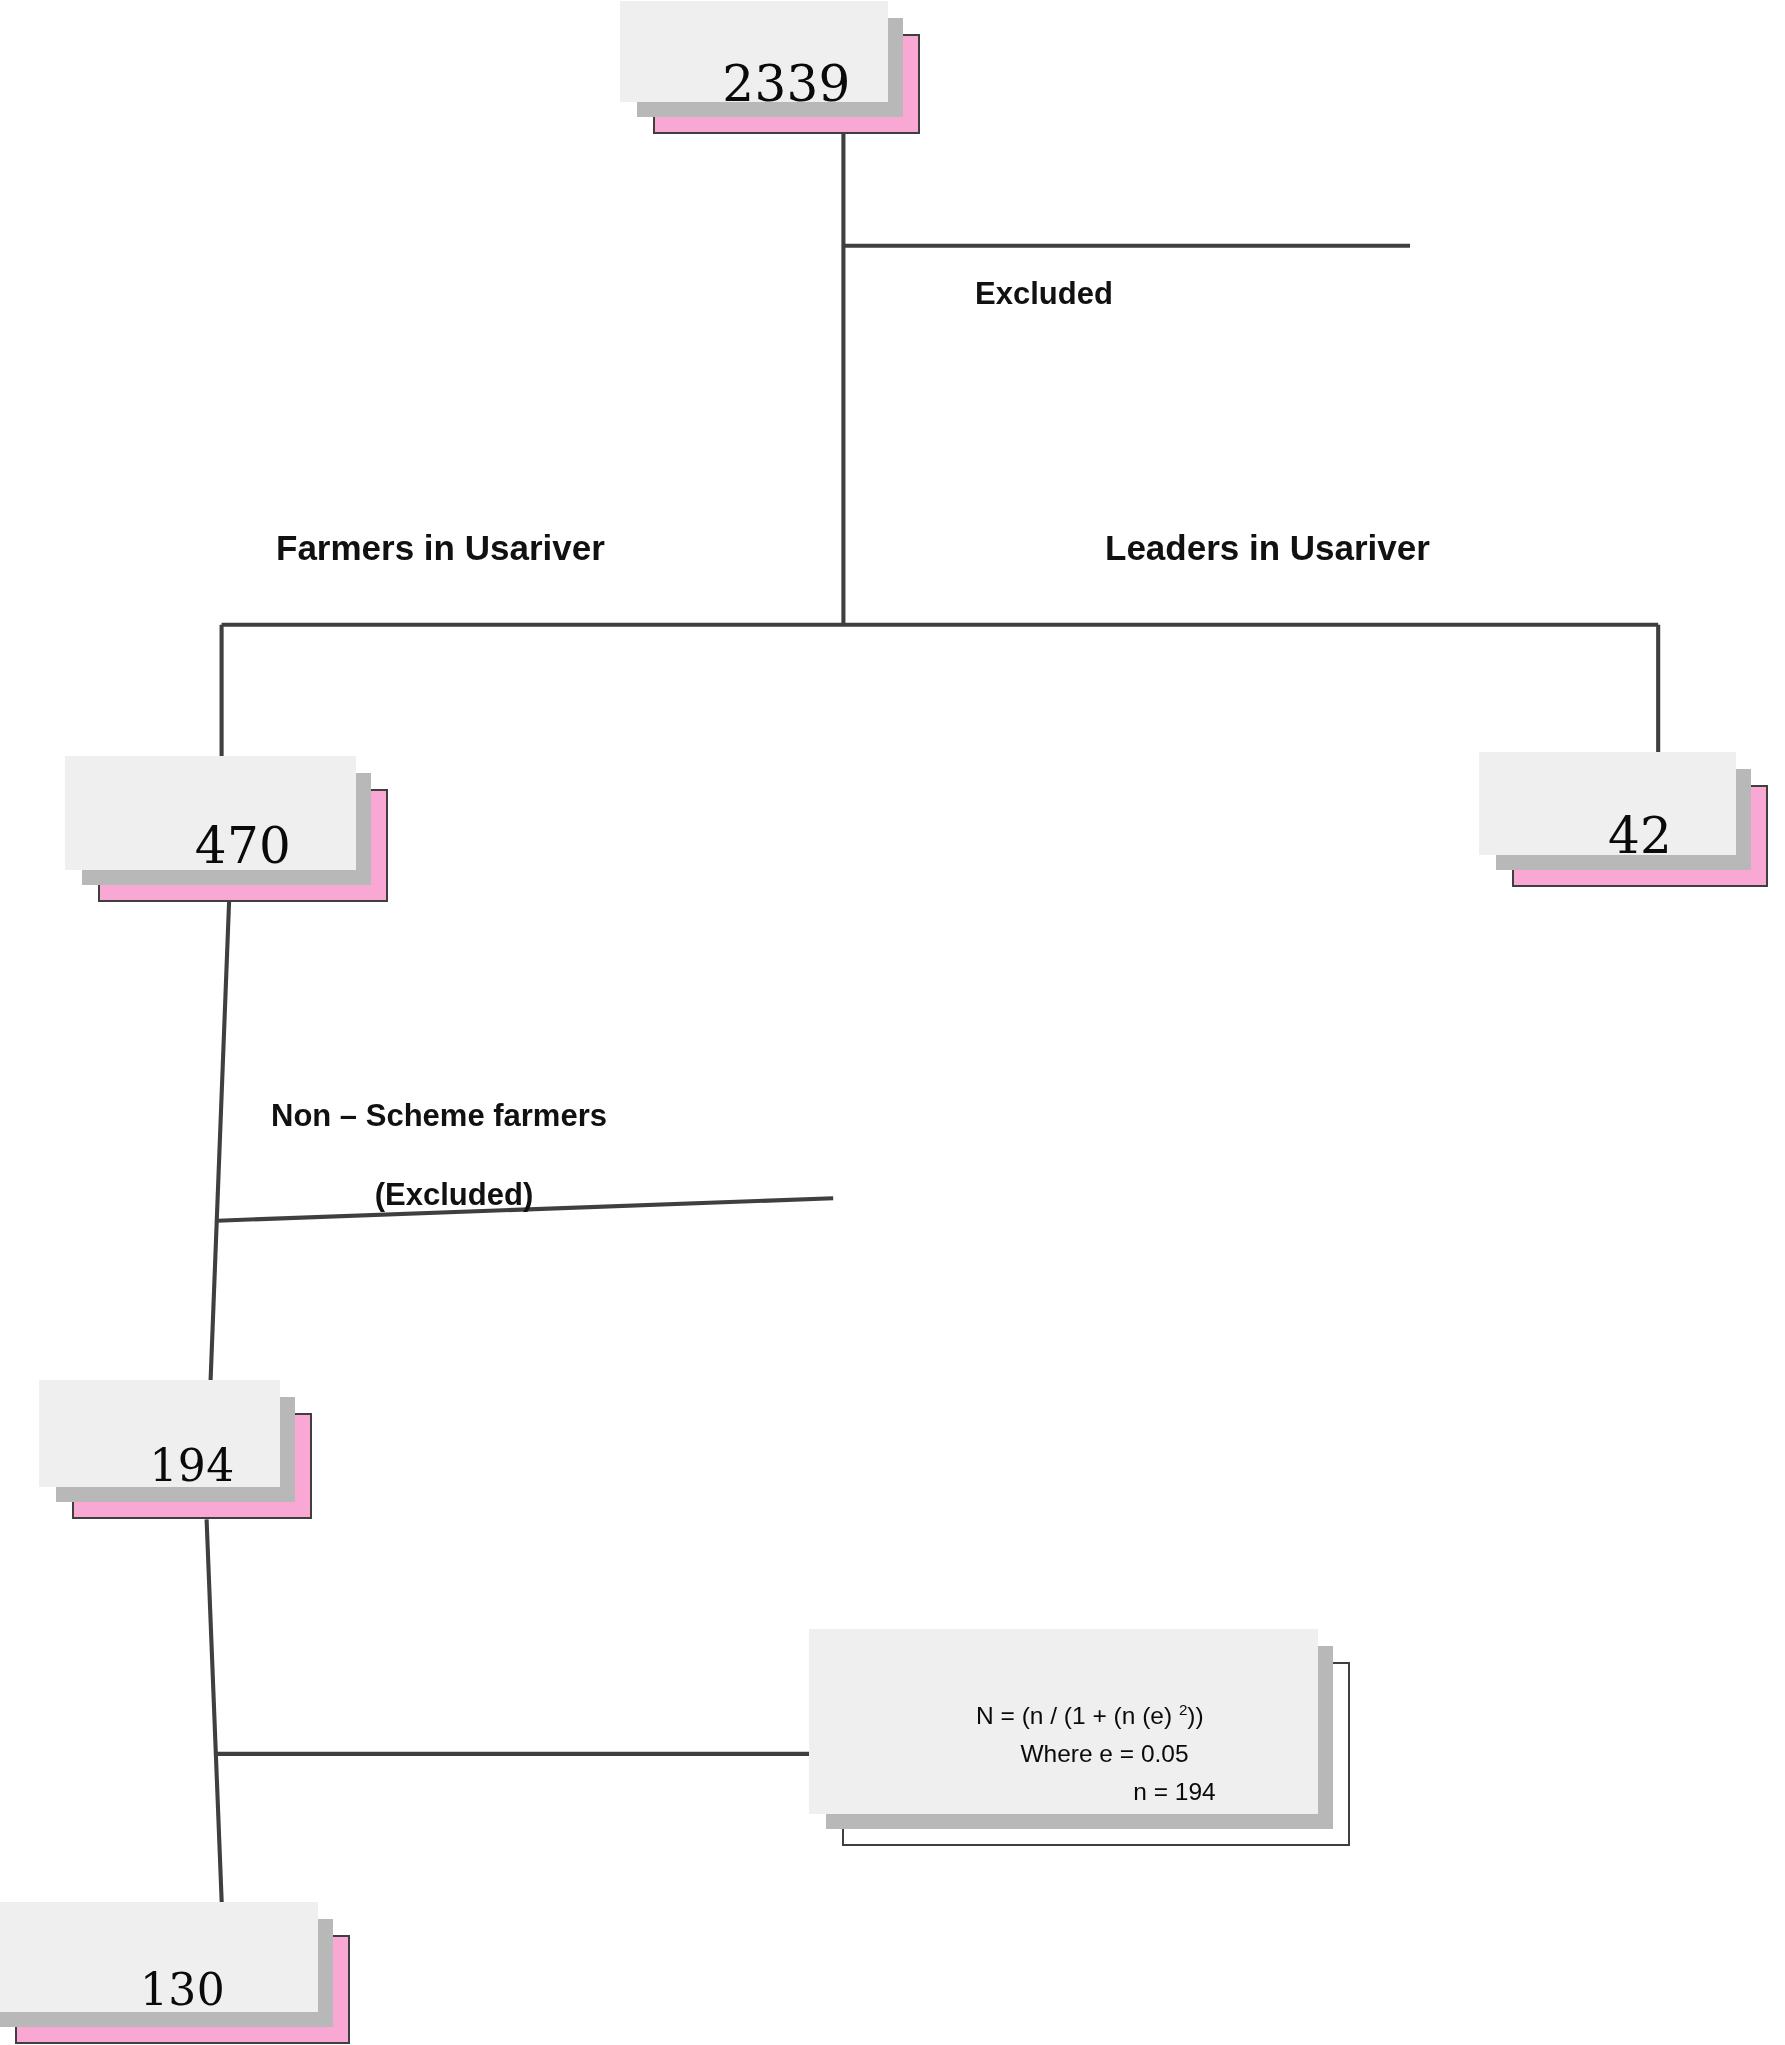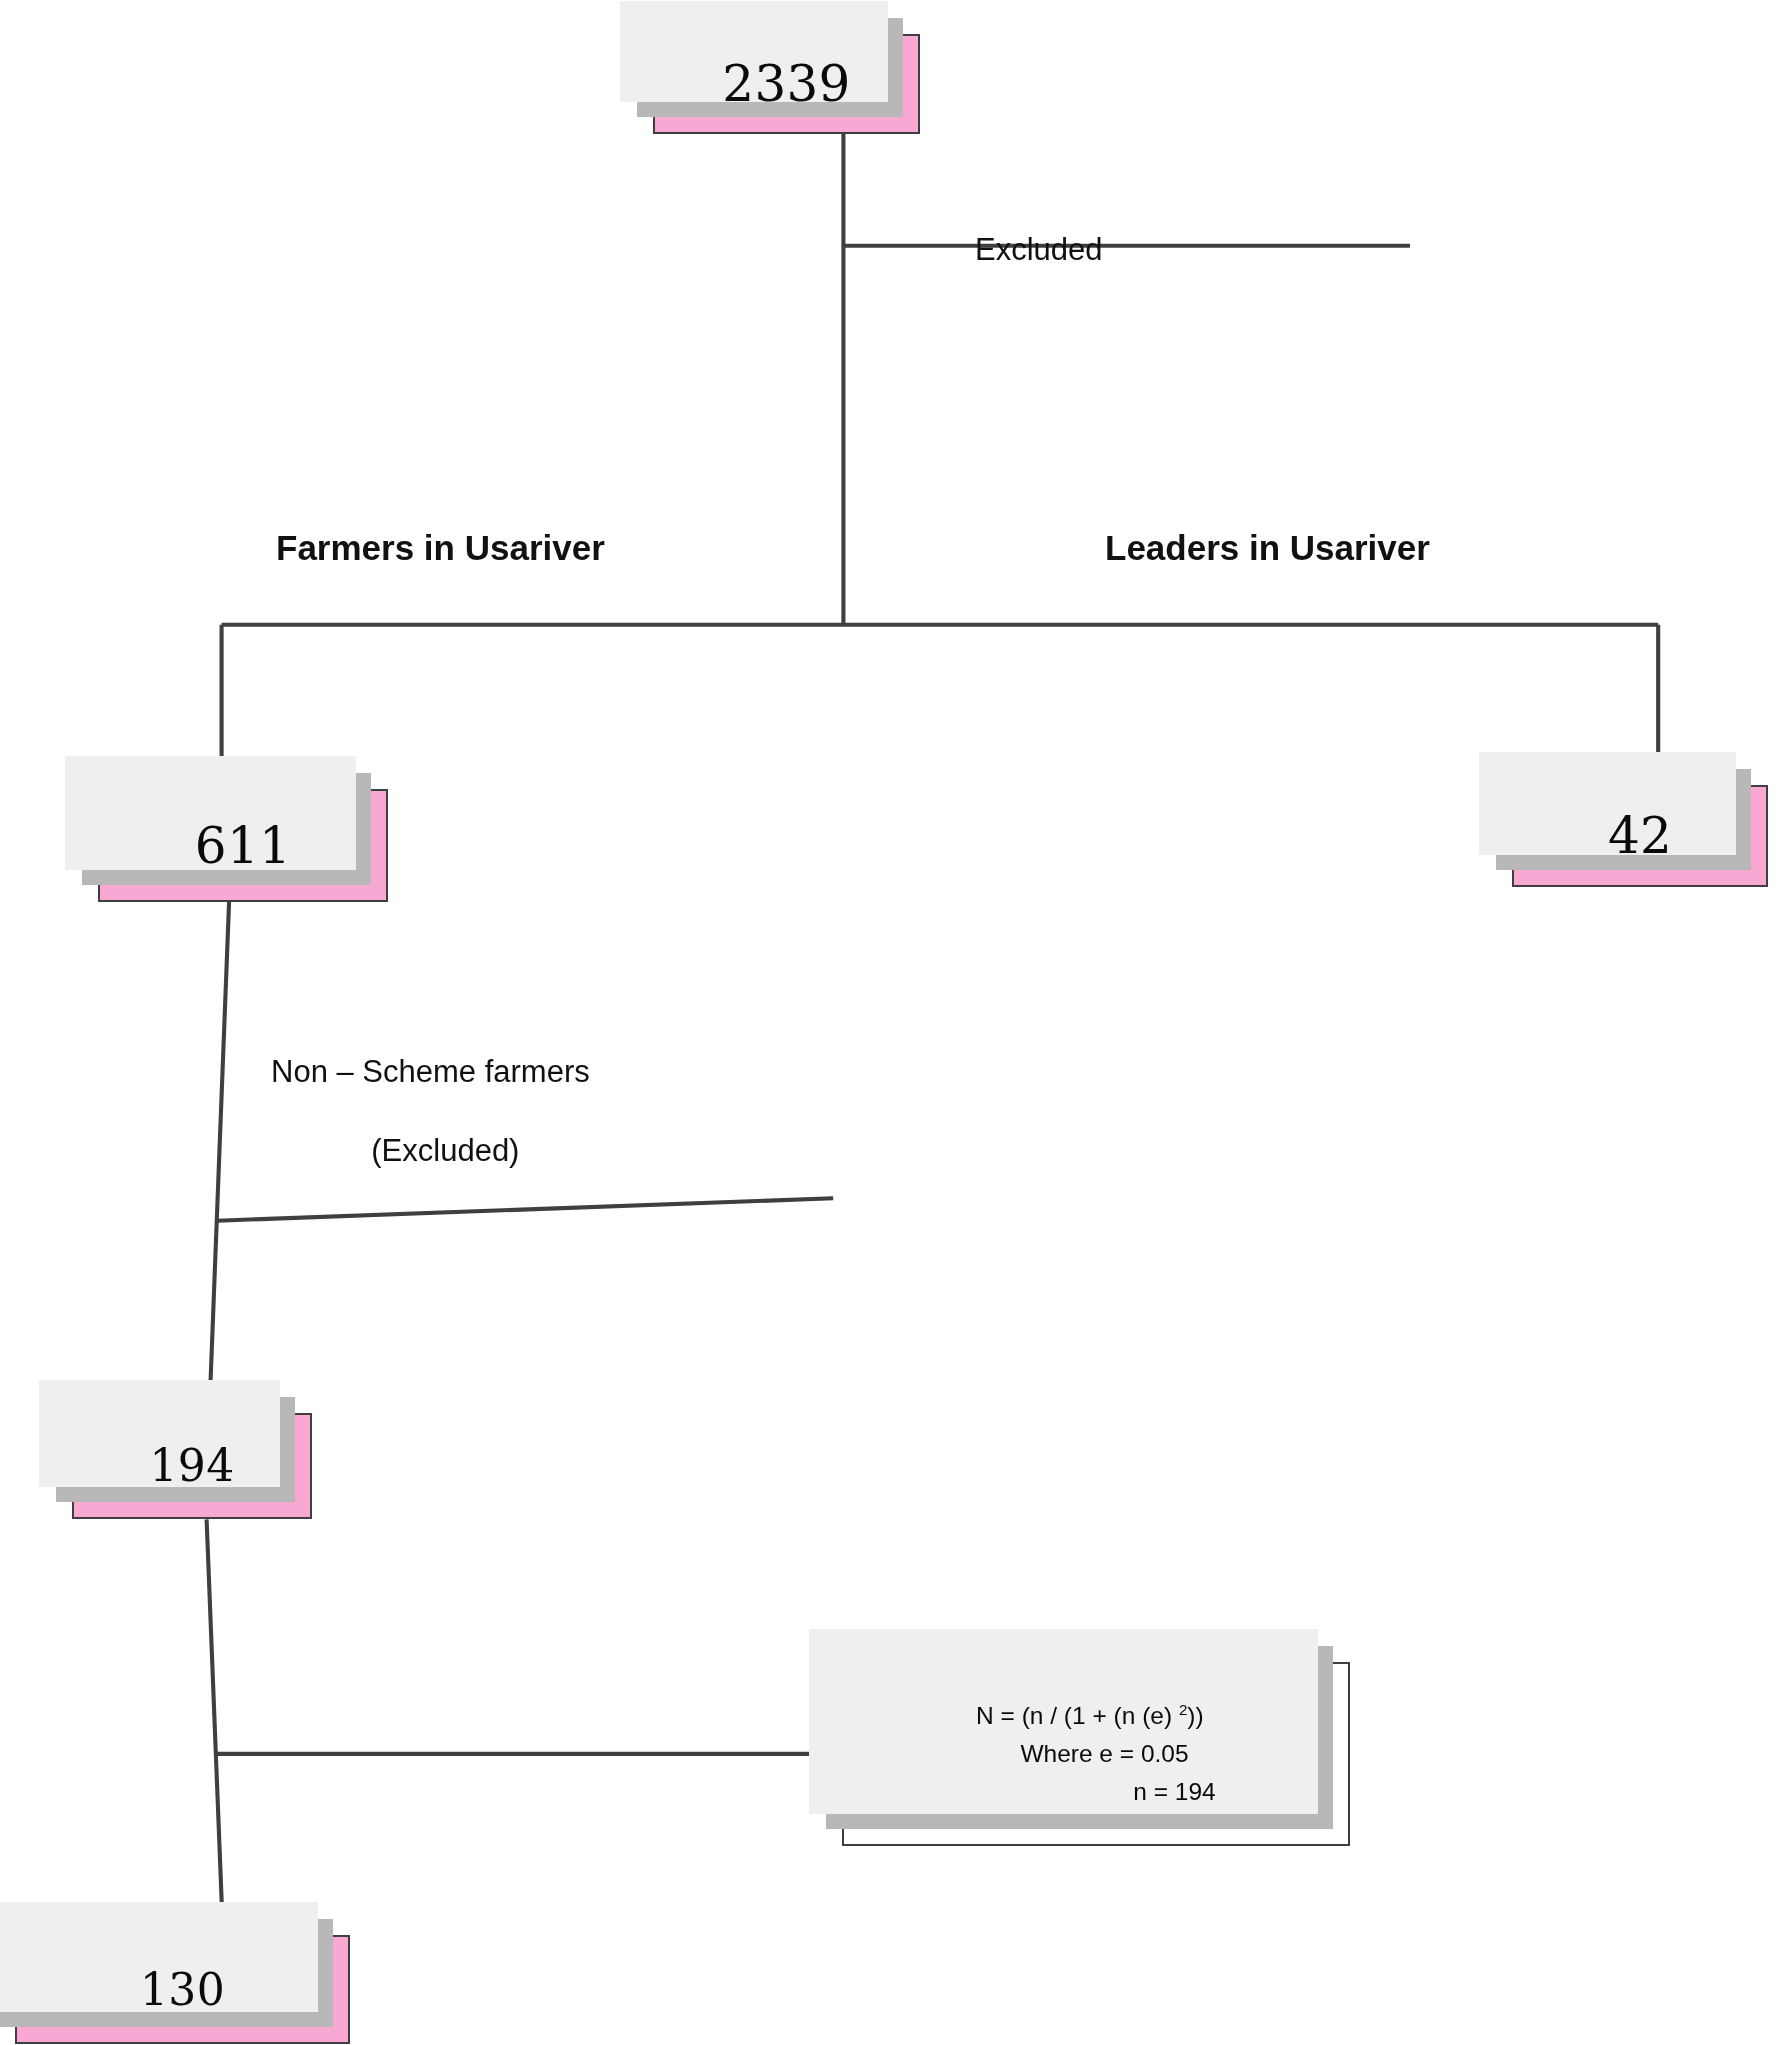--- a/index.html
+++ b/index.html
@@ -76,22 +76,23 @@
     color: #111111;
     z-index: 6;
     white-space: nowrap;
   }
   .caption-bold {
     font-weight: 700;
     font-size: 35px;
     margin-left: 36px;
   }
   .caption-plain {
-    font-weight: 400;
+    font-weight: 700;
     font-size: 31px;
+    margin-top: 44px;
   }
   .caption-stack {
     display: flex;
     flex-direction: column;
     align-items: center;
     line-height: 1.45;
     gap: 34px;
   }
   .caption-stack .l2 {
     margin-left: 30px;
@@ -174,21 +175,21 @@
     <span class="num">2339</span>
   </div>
 
   <div class="caption caption-plain" style="left:975px; top:232px;">Excluded</div>
 
 
   <div class="caption caption-bold" style="left:240px; top:528px;">Farmers in Usariver</div>
   <div class="caption caption-bold" style="left:1069px; top:528px;">Leaders in Usariver</div>
 
   <div class="node" style="left:98px; top:789px; width:290px; height:113px;">
-    <span class="num">611</span>
+    <span class="num">470</span>
   </div>
 
   <div class="node" style="left:1512px; top:785px; width:256px; height:102px;">
     <span class="num">42</span>
   </div>
 
   <div class="caption caption-plain caption-stack" style="left:271px; top:1050px;">
     <span class="l1">Non – Scheme farmers</span>
     <span class="l2">(Excluded)</span>
   </div>

